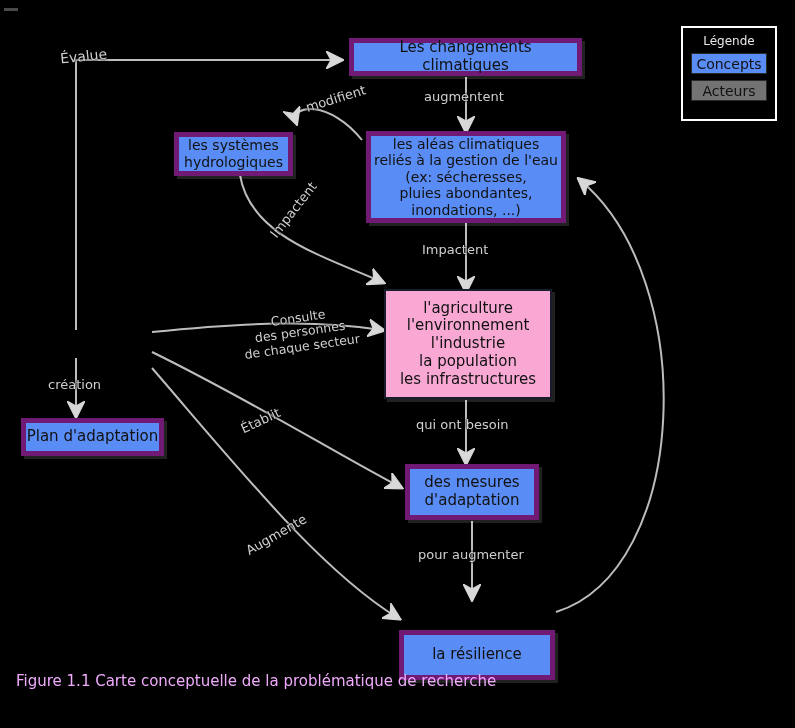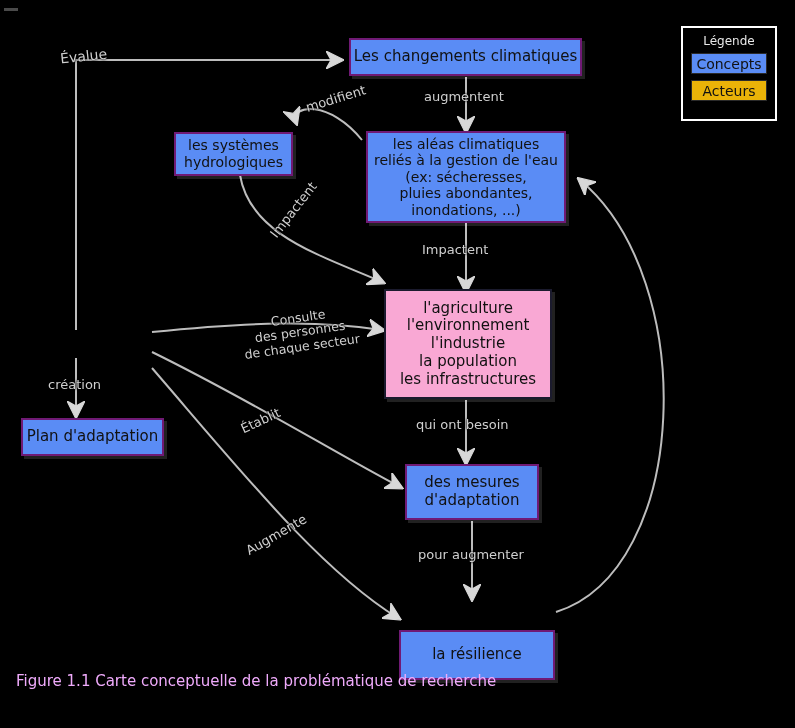--- a/index.html
+++ b/index.html
@@ -3,41 +3,41 @@
 <meta charset="utf-8">
 <style>
   html,body{margin:0;padding:0;background:#000;}
   body{width:795px;height:728px;overflow:hidden;font-family:"DejaVu Sans",sans-serif;}
   #stage{position:relative;width:795px;height:728px;background:#000;}
   svg#edges{position:absolute;left:0;top:0;width:795px;height:728px;}
 
   .node{position:absolute;box-sizing:border-box;display:flex;align-items:center;
         justify-content:center;text-align:center;line-height:1.18;
         font-family:"DejaVu Sans",sans-serif;color:#111;}
-  .concept{background:#5a8cf5;border:2px solid #701a75;
+  .concept{background:#5a8cf5;border:5px solid #701a75;
            box-shadow:3px 3px 0 rgba(255,255,255,0.13);}
   .actor{background:#f9a8d4;border:2px solid #1b1b2e;
          box-shadow:3px 3px 0 rgba(255,255,255,0.13);}
 
   .edge-label{position:absolute;color:#cfcfcf;font-size:13px;
               font-family:"DejaVu Sans",sans-serif;white-space:pre;
               text-align:center;line-height:1.15;pointer-events:none;
               text-shadow:0 0 2px #000,0 0 3px #000;}
   .dim{color:#9a9a9a;}
 
   #legend{position:absolute;left:681px;top:26px;width:96px;height:95px;
           background:#000;border:2px solid #ffffff;box-sizing:border-box;
           display:flex;flex-direction:column;align-items:center;
           padding-top:6px;}
   #legend .ltitle{color:#e9e9e9;font-size:12px;margin-bottom:5px;text-align:center;}
   #legend .swatch{width:76px;height:21px;display:flex;align-items:center;
                   justify-content:center;font-size:14px;color:#111;
                   border:1px solid #2a2a2a;margin-bottom:6px;box-sizing:border-box;}
   #legend .sw-concepts{background:#5a8cf5;}
-  #legend .sw-actors{background:#eab308;}
+  #legend .sw-actors{background:#737373;}
 
   #caption{position:absolute;left:16px;top:672px;font-size:15px;color:#f0abfc;
            font-family:"DejaVu Sans",sans-serif;white-space:pre;}
   .mrc{color:#3cb54a;font-family:"DejaVu Sans Mono",monospace;}
   .vuln{color:#3b7cf0;font-weight:bold;}
   .topmark{position:absolute;left:4px;top:8px;width:14px;height:3px;background:#4a4a4a;}
 </style>
 </head>
 <body>
 

